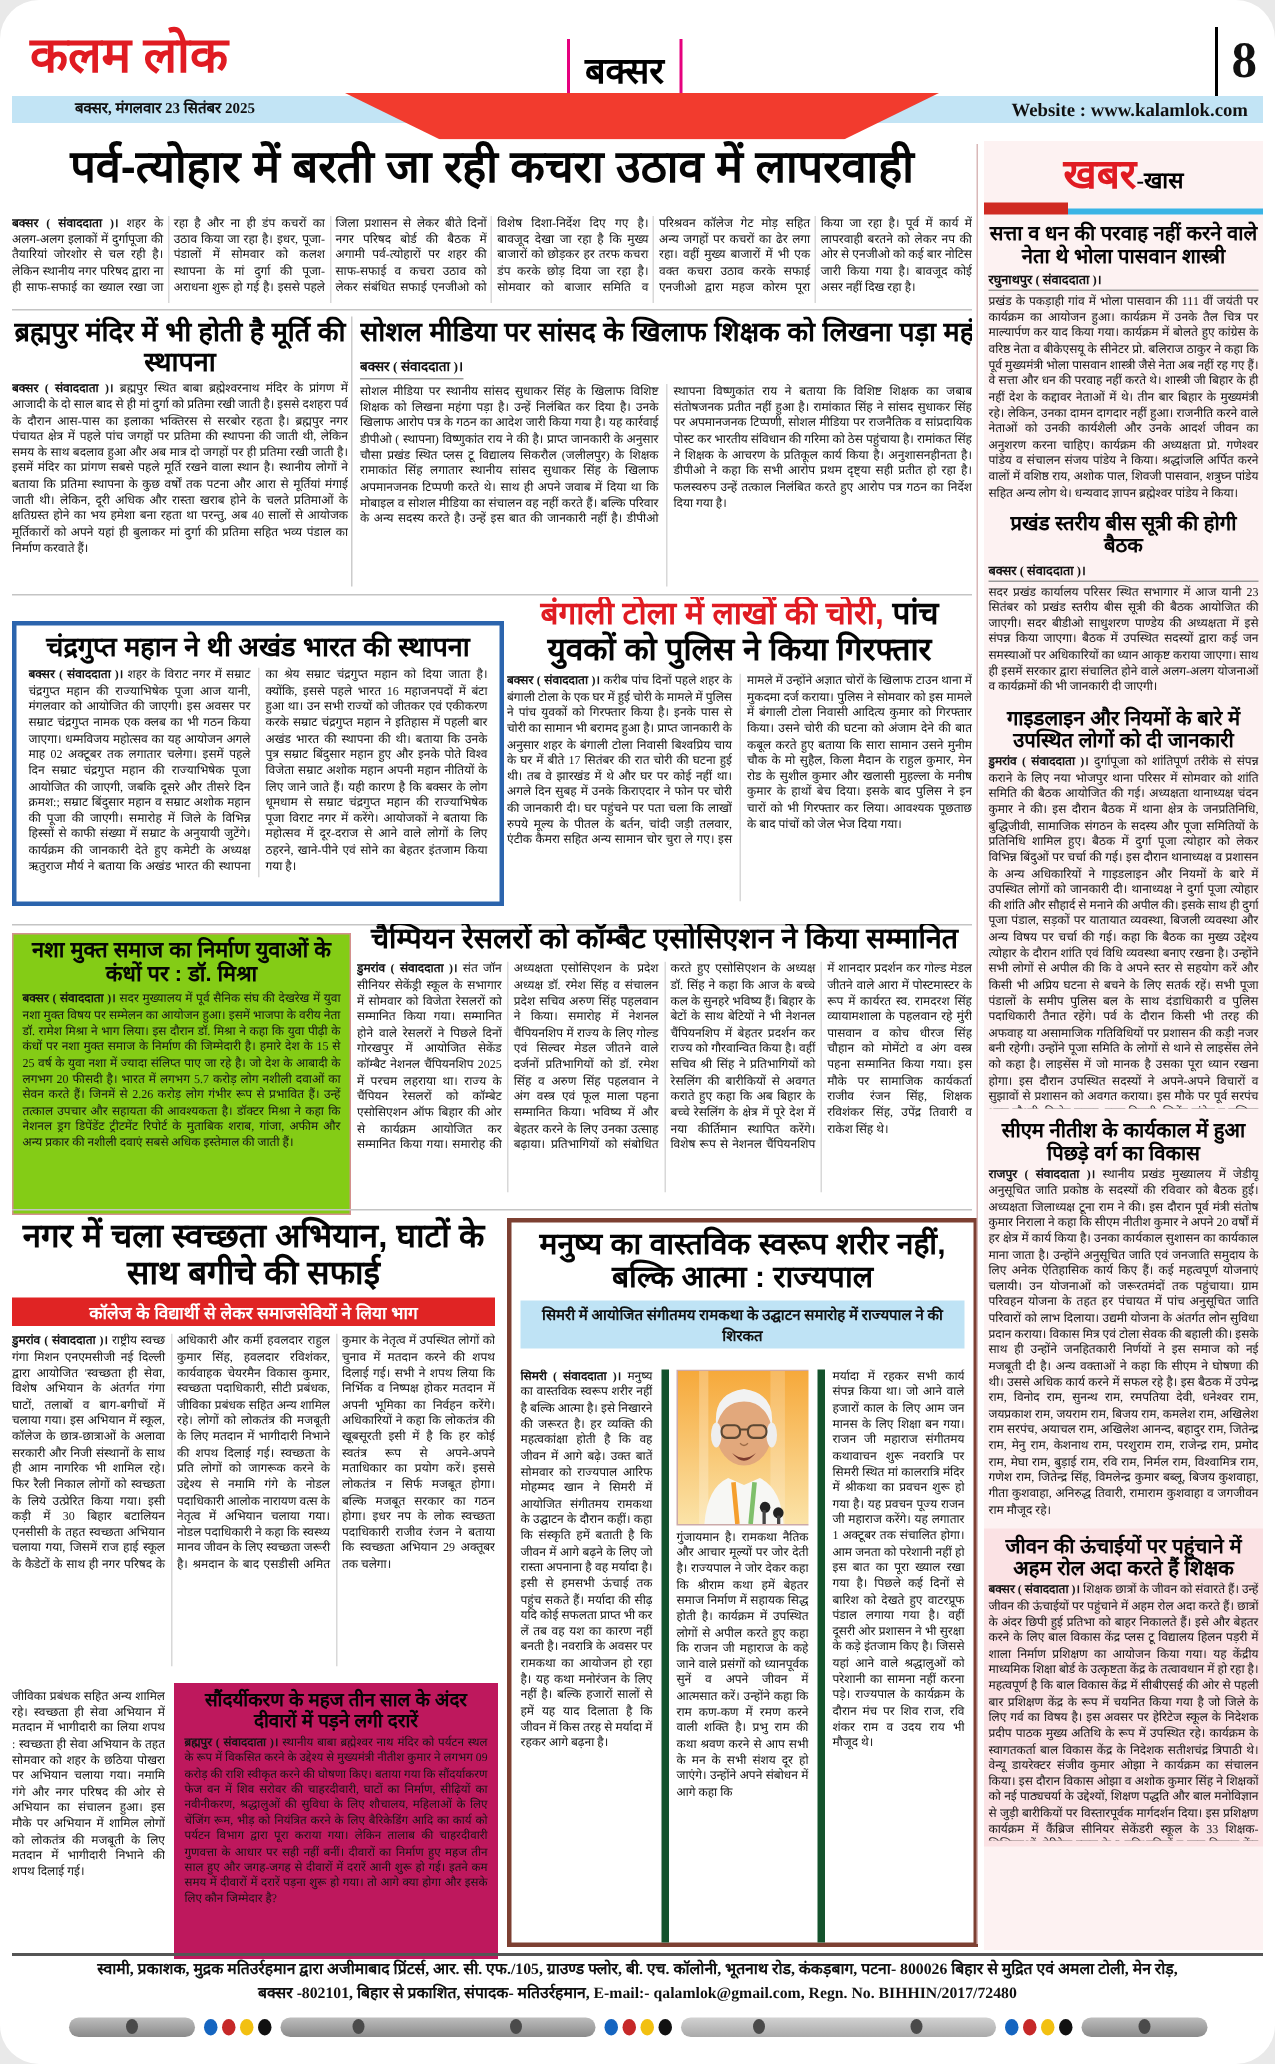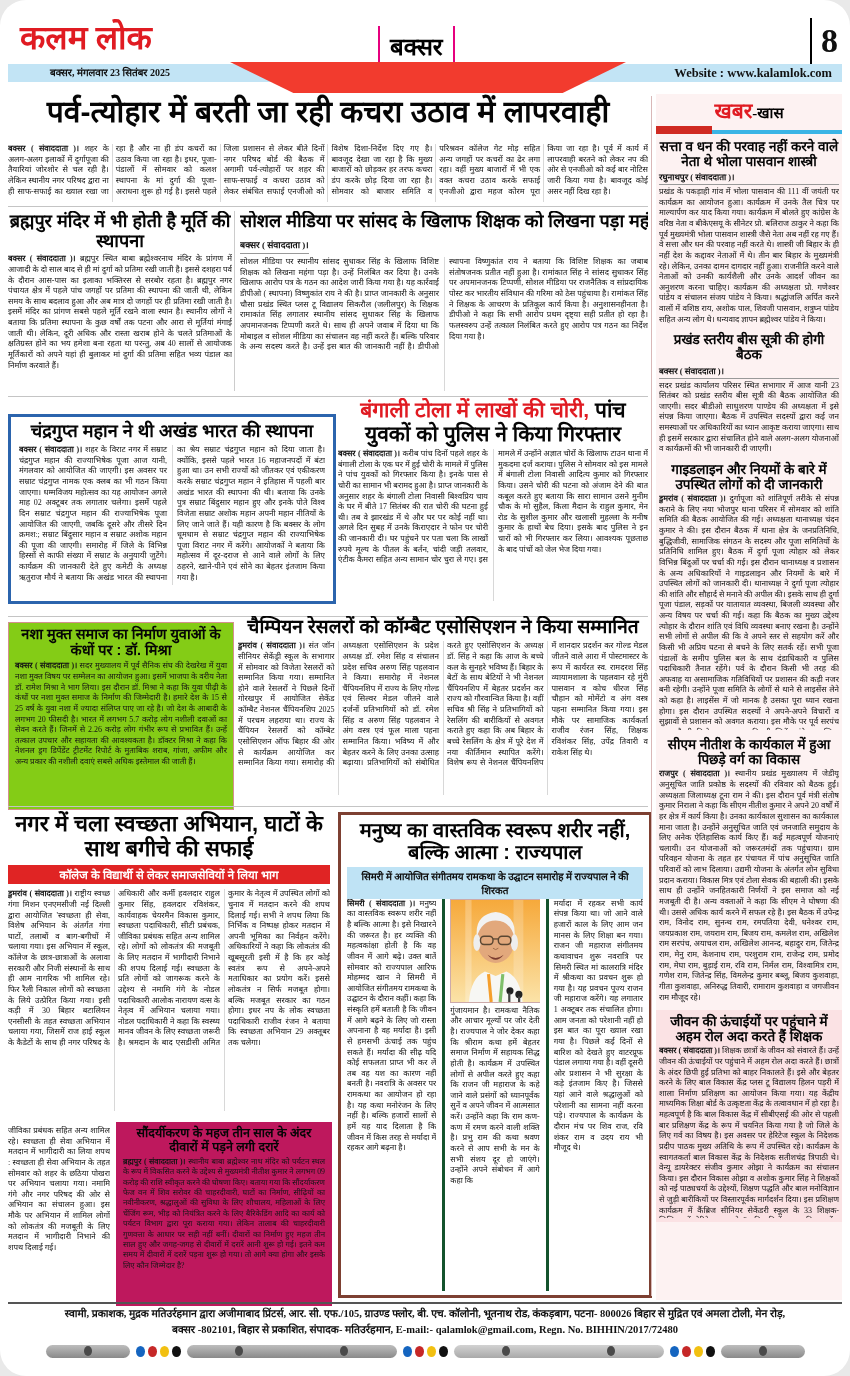--- a/index.html
+++ b/index.html
@@ -46,29 +46,29 @@
   .swach{position:absolute;left:8px;top:812px;width:322px;}
   .swach .hd{font-size:22px;margin-bottom:4px;}
   .swach-banner{background:#e02424;color:#fff;font-family:"Liberation Sans","DejaVu Sans",sans-serif;
                 font-weight:bold;font-size:11.5px;text-align:center;padding:2px 0;margin-bottom:5px;}
   .swach-body{column-count:3;column-gap:8px;column-rule:1px solid #d8d8d8;height:222px;overflow:hidden;}
   .swach-cont{position:absolute;left:8px;top:1126px;width:102px;height:172px;overflow:hidden;}
   .yellowbox{position:absolute;left:116px;top:1122px;width:202px;height:176px;background:#be185d;padding:4px 7px;overflow:hidden;}
   .yellowbox .hd{font-size:12.5px;margin-bottom:3px;}
   .raj{position:absolute;left:338px;top:812px;width:296px;height:472px;border:3px solid #7d4032;padding:4px 6px;overflow:hidden;background:#fff;}
   .raj .hd{font-size:20px;margin-bottom:3px;}
-  .raj-sub{background:#bfe3f5;font-weight:bold;font-size:10px;text-align:center;padding:2px 1px;margin-bottom:0;}
+  .raj-sub{background:#bfe3f5;font-weight:bold;font-size:10px;text-align:center;padding:2px 1px;margin-bottom:14px;}
   .raj-cols{display:flex;gap:6px;}
-  .raj-col{flex:1;height:392px;overflow:hidden;border-left:3px solid #14532d;padding-left:5px;}
+  .raj-col{flex:1;height:392px;overflow:hidden;border-left:5px solid #14532d;padding-left:5px;}
   .raj-col:first-child{border-left:none;padding-left:0;}
   .gov-photo{width:100%;height:102px;display:block;margin-bottom:3px;border:1px solid #caa;}
   
   .rail{position:absolute;left:656px;top:94px;width:186px;height:1206px;background:#fdf2f2;overflow:hidden;}
   .rail-title{text-align:center;font-weight:900;padding-top:2px;}
-  .rail-title .r{color:#e01b22;font-size:21px;}
+  .rail-title .r{color:#e01b22;font-size:27px;}
   .rail-title .b{color:#000;font-size:15px;font-weight:bold;}
   .rail-bar{display:flex;align-items:flex-end;margin:2px 0 5px 0;}
   .rail-bar-red{width:56px;height:8px;background:#d02a22;}
   .rail-bar-blue{flex:1;height:4px;background:#3bb4e5;}
   .rail-art{margin-bottom:7px;padding:0 3px;}
   .rail-art .hd{font-size:13.5px;margin-bottom:2px;}
   .rail-dl{font-size:8.5px;font-weight:bold;border-bottom:1px solid #999;display:block;padding-bottom:2px;margin-bottom:2px;}
   .rb{overflow:hidden;}
   .rail-pink{background:#fbe2e4;padding:4px 3px;}
   

